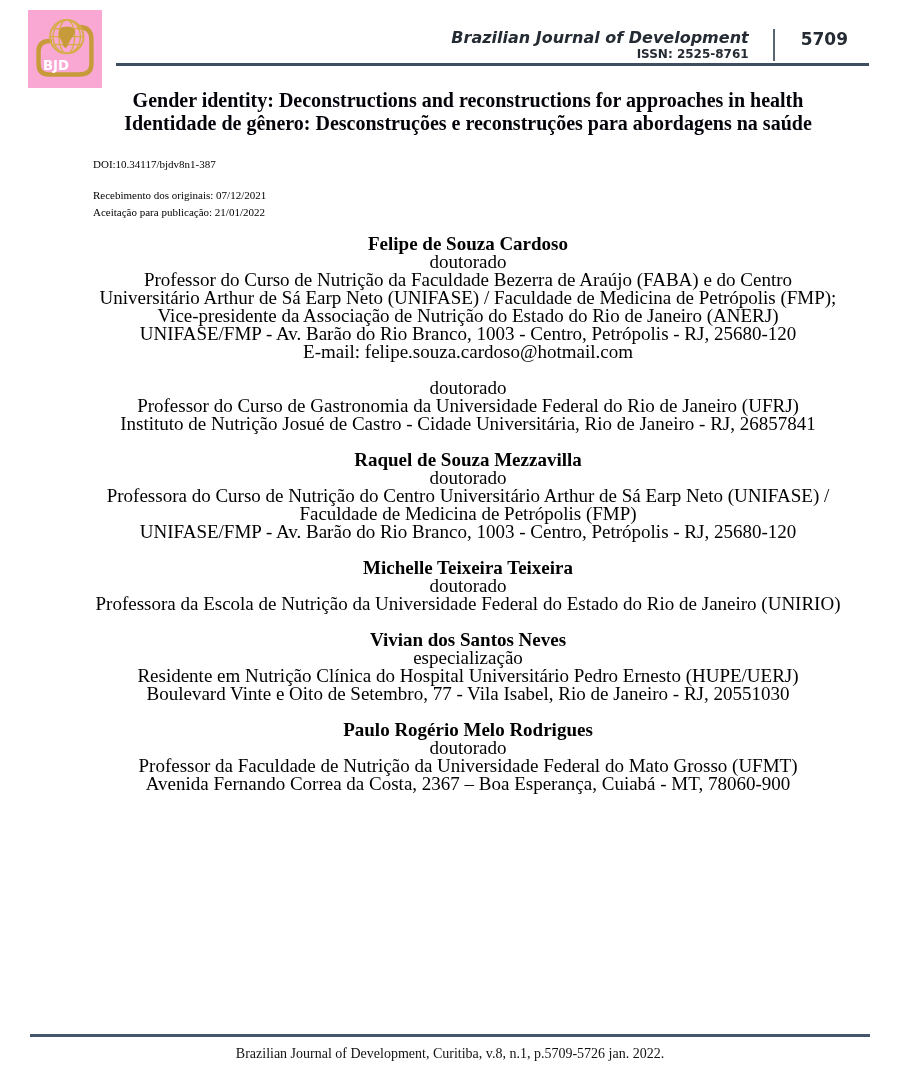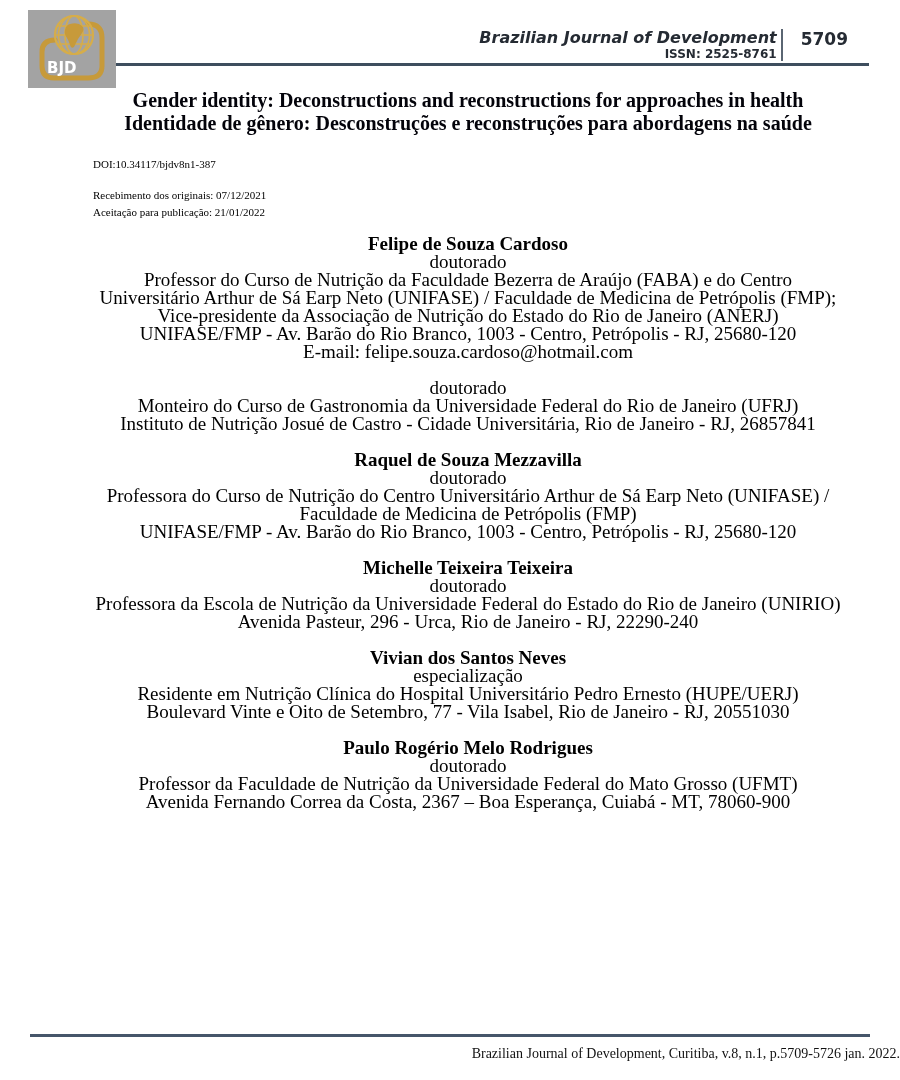--- a/index.html
+++ b/index.html
@@ -12,33 +12,33 @@
     height: 1080px;
     background: #ffffff;
     overflow: hidden;
     margin: 0 auto;
   }
 
   
   .logo {
     position: absolute;
     left: 28px; top: 10px;
-    width: 88px; height: 78px;
-    background: #a3a3a3;
+    width: 74px; height: 78px;
+    background: #f9a8d4;
   }
   .logo svg { display: block; width: 100%; height: 100%; }
 
   .header-right {
     position: absolute;
     top: 28px; right: 52px;
     display: flex;
     align-items: stretch;
     font-family: "DejaVu Sans", "Liberation Sans", sans-serif;
   }
-  .journal-meta { text-align: right; padding-right: 4px; }
+  .journal-meta { text-align: right; padding-right: 24px; }
   .journal-name {
     font-size: 16px;
     font-weight: bold;
     font-style: italic;
     color: #252b33;
     line-height: 20px;
     white-space: nowrap;
   }
   .issn {
     font-size: 12px;
@@ -48,21 +48,21 @@
   }
   .vbar {
     width: 2px;
     background: #5a6572;
     margin-top: 1px;
   }
   .page-number {
     font-size: 17px;
     font-weight: bold;
     color: #252b33;
-    padding-left: 18px;
+    padding-left: 26px;
     padding-top: 1px;
   }
   .header-rule {
     position: absolute;
     left: 116px; right: 31px; top: 63px;
     height: 3px;
     background: #3e4e5e;
   }
 
   
@@ -97,21 +97,21 @@
   
   .footer-rule {
     position: absolute;
     left: 30px; right: 30px; top: 1034px;
     height: 3px;
     background: #46566a;
   }
   .footer-citation {
     position: absolute;
     left: 0; right: 0; top: 1046px;
-    text-align: right;
+    text-align: center;
     font-size: 14px;
     color: #111;
   }
 </style>
 </head>
 <body>
 
 <div class="page">
 
   <div class="logo">
@@ -161,40 +161,39 @@
     <div class="author-affiliation">
             <div class="aff-line">Professor do Curso de Nutrição da Faculdade Bezerra de Araújo (FABA) e do Centro Universitário Arthur de Sá Earp Neto (UNIFASE) / Faculdade de Medicina de Petrópolis (FMP); Vice-presidente da Associação de Nutrição do Estado do Rio de Janeiro (ANERJ)</div>
             <div class="aff-line">UNIFASE/FMP - Av. Barão do Rio Branco, 1003 - Centro, Petrópolis - RJ, 25680-120</div>
             <div class="aff-line">E-mail: felipe.souza.cardoso@hotmail.com</div>
           </div>
   </div>
 
   <div class="author">
     <div class="author-degree">doutorado</div>
     <div class="author-affiliation">
-            <div class="aff-line">Monteiro do Curso de Gastronomia da Universidade Federal do Rio de Janeiro (UFRJ)</div>
+            <div class="aff-line">Professor do Curso de Gastronomia da Universidade Federal do Rio de Janeiro (UFRJ)</div>
             <div class="aff-line">Instituto de Nutrição Josué de Castro - Cidade Universitária, Rio de Janeiro - RJ, 26857841</div>
           </div>
   </div>
 
   <div class="author">
     <div class="author-name">Raquel de Souza Mezzavilla</div>
     <div class="author-degree">doutorado</div>
     <div class="author-affiliation">
             <div class="aff-line">Professora do Curso de Nutrição do Centro Universitário Arthur de Sá Earp Neto (UNIFASE) / Faculdade de Medicina de Petrópolis (FMP)</div>
             <div class="aff-line">UNIFASE/FMP - Av. Barão do Rio Branco, 1003 - Centro, Petrópolis - RJ, 25680-120</div>
           </div>
   </div>
 
   <div class="author">
     <div class="author-name">Michelle Teixeira Teixeira</div>
     <div class="author-degree">doutorado</div>
     <div class="author-affiliation">
             <div class="aff-line">Professora da Escola de Nutrição da Universidade Federal do Estado do Rio de Janeiro (UNIRIO)</div>
-            <div class="aff-line">Avenida Pasteur, 296 - Urca, Rio de Janeiro - RJ, 22290-240</div>
           </div>
   </div>
 
   <div class="author">
     <div class="author-name">Vivian dos Santos Neves</div>
     <div class="author-degree">especialização</div>
     <div class="author-affiliation">
             <div class="aff-line">Residente em Nutrição Clínica do Hospital Universitário Pedro Ernesto (HUPE/UERJ)</div>
             <div class="aff-line">Boulevard Vinte e Oito de Setembro, 77 - Vila Isabel, Rio de Janeiro - RJ, 20551030</div>
           </div>

